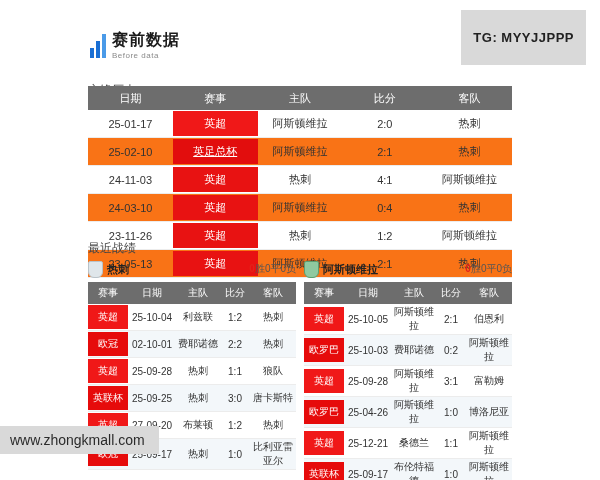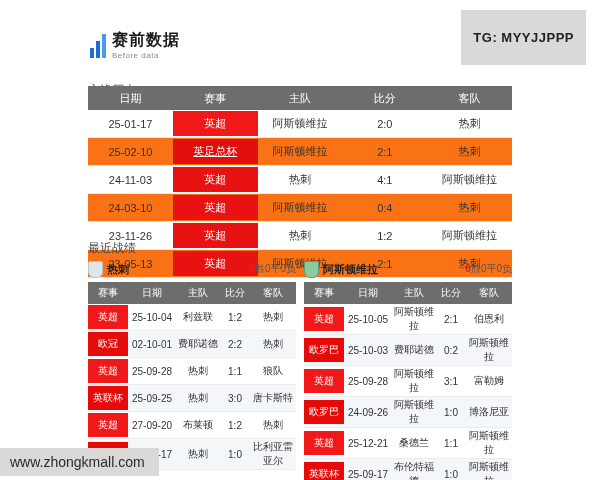--- a/index.html
+++ b/index.html
@@ -102,21 +102,21 @@
   .mini col.c1{width:40px;}
   .mini col.c2{width:48px;}
   .mini col.c3{width:44px;}
   .mini col.c4{width:30px;}
   .mini col.c5{width:46px;}
   .mini .comp-cell{padding:0;}
   .mini .comp-chip{line-height:24px;height:24px;font-size:10px;}
 
   
   .watermark{
-    position:absolute;left:0;bottom:4px;
+    position:absolute;left:0;bottom:26px;
     background:#d9d9d9;color:#2b2b2b;
     font-size:14px;padding:6px 14px 6px 10px;
   }
 </style>
 </head>
 <body>
 
 <div class="page">
 
   <div class="tg-badge">TG: MYYJJPPP</div>
@@ -337,21 +337,21 @@
               </td>
               <td>25-09-28</td>
               <td>阿斯顿维拉</td>
               <td>3:1</td>
               <td>富勒姆</td>
             </tr>
             <tr class="alt">
               <td class="comp-cell">
                 <span class="comp-chip" style="background: rgb(230, 11, 11);">欧罗巴</span>
               </td>
-              <td>24-09-26</td>
+              <td>25-04-26</td>
               <td>阿斯顿维拉</td>
               <td>1:0</td>
               <td>博洛尼亚</td>
             </tr>
             <tr>
               <td class="comp-cell">
                 <span class="comp-chip" style="background: rgb(240, 24, 24);">英超</span>
               </td>
               <td>25-12-21</td>
               <td>桑德兰</td>

